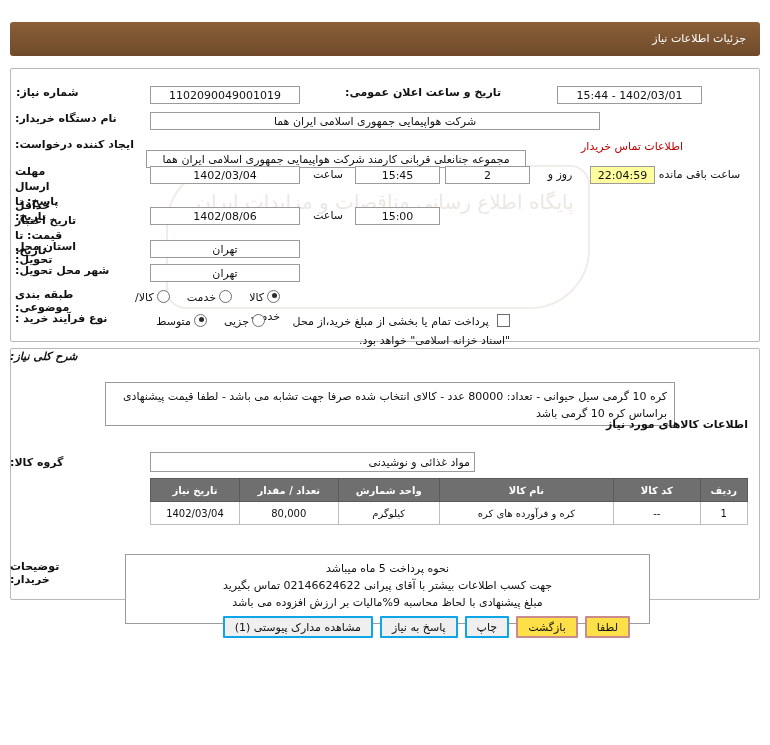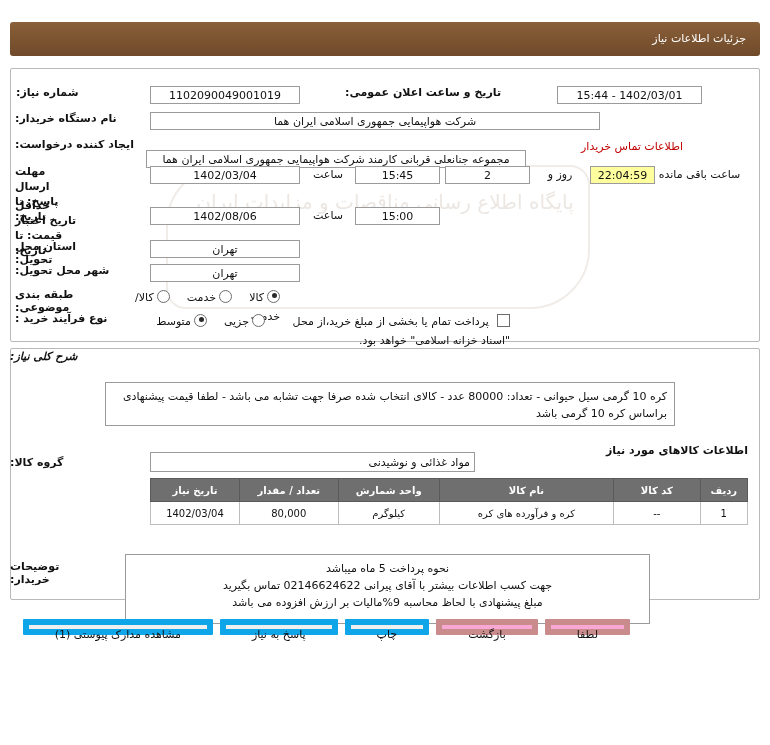--- a/index.html
+++ b/index.html
@@ -193,33 +193,33 @@
     height: 26px;
     display: flex;
     flex-direction: row;
     align-items: center;
     justify-content: flex-start;
     gap: 7px;
     padding-right: 130px;
     box-sizing: border-box;
   }
   .btn {
-    border: 6px solid #0ea5e9;
+    border: 2px solid #0ea5e9;
     background: #efefef;
     font-size: 11px;
     color: #111;
-    height: 16px;
+    height: 22px;
     line-height: 20px;
-    padding: 0 26px;
+    padding: 0 10px;
     box-sizing: border-box;
     cursor: pointer;
     border-radius: 1px;
     white-space: nowrap;
   }
-  .btn.pink { background: #f9a8d4; border-color: #c98b8b; }
+  .btn.pink { background: #fde047; border-color: #c98b8b; }
 </style>
 </head>
 <body>
 
 <div id="page">
 
   <div class="titlebar">
     <div class="title">جزئیات اطلاعات نیاز</div>
   </div>
 
@@ -288,21 +288,21 @@
     <div style="position:absolute; top:310px; right:260px; width:240px; direction:rtl;">
       <span class="chk"></span>
       <span class="opt-text" style="margin-left:0;">پرداخت تمام یا بخشی از مبلغ خرید،از محل "اسناد خزانه اسلامی" خواهد بود.</span>
     </div>
 
     <div class="panel panel-desc"></div>
 
     <div class="desc-label" style="top:350px; right:690px; width:70px;font-style:italic;">شرح کلی نیاز:</div>
     <div class="desc-box" style="top:358px; right:95px; left:105px; height:44px;">کره 10 گرمی سیل حیوانی - تعداد: 80000 عدد - کالای انتخاب شده صرفا جهت تشابه می باشد - لطفا قیمت پیشنهادی براساس کره 10 گرمی باشد</div>
 
-    <div class="section-title" style="top:444px;">اطلاعات کالاهای مورد نیاز</div>
+    <div class="section-title" style="top:418px;">اطلاعات کالاهای مورد نیاز</div>
 
     <div class="desc-label" style="top:456px; right:690px; width:70px;">گروه کالا:</div>
     <div class="box right" style="position:absolute; top:452px; right:295px; width:325px; height:20px; line-height:20px;">مواد غذائی و نوشیدنی</div>
 
     <table class="grid" style="top:478px; right:22px; width:598px;">
       <thead>
         <tr>
           <th style="width:38px;">ردیف</th>
           <th style="width:92px;">کد کالا</th>
           <th style="width:190px;">نام کالا</th>

